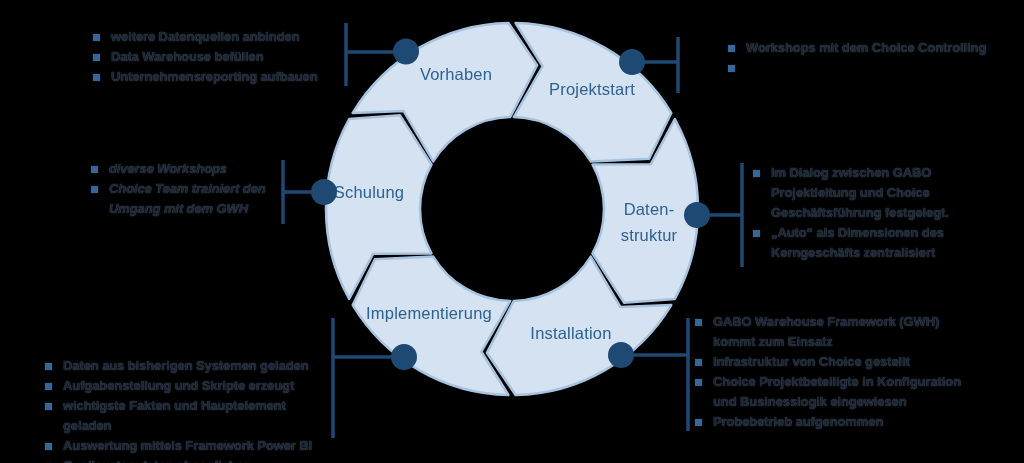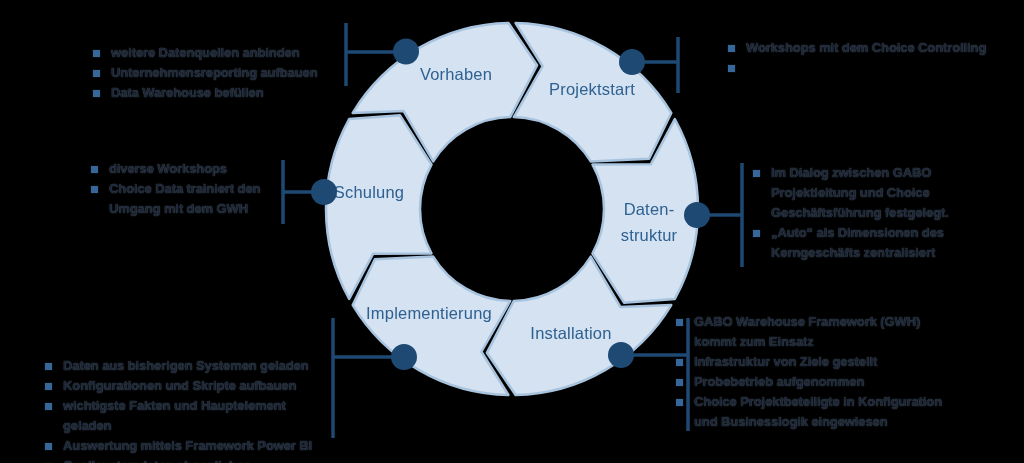--- a/index.html
+++ b/index.html
@@ -50,51 +50,51 @@
       <line x1="688" y1="318" x2="688" y2="431" stroke="#1d4973" stroke-width="3.5"></line>
       <line x1="621" y1="355" x2="688" y2="355" stroke="#1d4973" stroke-width="3.5"></line>
       <circle cx="406" cy="51.5" r="13" fill="#1d4973"></circle>
       <circle cx="632" cy="62" r="13" fill="#1d4973"></circle>
       <circle cx="697" cy="215" r="13" fill="#1d4973"></circle>
       <circle cx="621" cy="355" r="13" fill="#1d4973"></circle>
       <circle cx="404" cy="357" r="13" fill="#1d4973"></circle>
       <circle cx="324" cy="192" r="13" fill="#1d4973"></circle>
     </svg>
   <div id="notes">
-      <div class="note" style="left: 93px; top: 43px; width: 275px;">
+      <div class="note" style="left: 93px; top: 27px; width: 275px;">
         <div class="note-item">
           <span class="bullet"></span>
           <div class="note-text">weitere Datenquellen anbinden</div>
         </div>
         <div class="note-item">
           <span class="bullet"></span>
-          <div class="note-text">Unternehmensreporting aufbauen</div>
+          <div class="note-text">Data Warehouse befüllen</div>
         </div>
         <div class="note-item">
           <span class="bullet"></span>
-          <div class="note-text">Data Warehouse befüllen</div>
+          <div class="note-text">Unternehmensreporting aufbauen</div>
         </div>
       </div>
       <div class="note" style="left: 728px; top: 38px; width: 275px;">
         <div class="note-item">
           <span class="bullet"></span>
           <div class="note-text">Workshops mit dem Choice Controlling</div>
         </div>
         <div class="note-item">
           <span class="bullet"></span>
         </div>
       </div>
-      <div class="note" style="left: 91px; top: 159px; width: 215px;">
+      <div class="note" style="left: 91px; top: 159px; width: 215px; font-style: italic;">
         <div class="note-item">
           <span class="bullet"></span>
           <div class="note-text">diverse Workshops</div>
         </div>
         <div class="note-item">
           <span class="bullet"></span>
-          <div class="note-text">Choice Data trainiert den
+          <div class="note-text">Choice Team trainiert den
 Umgang mit dem GWH</div>
         </div>
       </div>
       <div class="note" style="left: 753px; top: 163px; width: 250px;">
         <div class="note-item">
           <span class="bullet"></span>
           <div class="note-text">Im Dialog zwischen GABO
 Projektleitung und Choice
 Geschäftsführung festgelegt.</div>
         </div>
@@ -104,50 +104,50 @@
 Kerngeschäfts zentralisiert</div>
         </div>
       </div>
       <div class="note" style="left: 45px; top: 324px; width: 310px; margin-top: 32px;">
         <div class="note-item">
           <span class="bullet"></span>
           <div class="note-text">Daten aus bisherigen Systemen geladen</div>
         </div>
         <div class="note-item">
           <span class="bullet"></span>
-          <div class="note-text">Konfigurationen und Skripte aufbauen</div>
+          <div class="note-text">Aufgabenstellung und Skripte erzeugt</div>
         </div>
         <div class="note-item">
           <span class="bullet"></span>
           <div class="note-text">wichtigste Fakten und Hauptelement
 geladen</div>
         </div>
         <div class="note-item">
           <span class="bullet"></span>
           <div class="note-text">Auswertung mittels Framework Power BI</div>
         </div>
         <div class="note-item">
           <span class="bullet"></span>
           <div class="note-text">Quellsystemdaten abgeglichen</div>
         </div>
       </div>
-      <div class="note" style="left: 676px; top: 312px; width: 320px;">
+      <div class="note" style="left: 695px; top: 312px; width: 320px;">
         <div class="note-item">
           <span class="bullet"></span>
           <div class="note-text">GABO Warehouse Framework (GWH)
 kommt zum Einsatz</div>
         </div>
         <div class="note-item">
           <span class="bullet"></span>
-          <div class="note-text">Infrastruktur von Ziele gestellt</div>
-        </div>
-        <div class="note-item">
-          <span class="bullet"></span>
-          <div class="note-text">Probebetrieb aufgenommen</div>
+          <div class="note-text">Infrastruktur von Choice gestellt</div>
         </div>
         <div class="note-item">
           <span class="bullet"></span>
           <div class="note-text">Choice Projektbeteiligte in Konfiguration
 und Businesslogik eingewiesen</div>
         </div>
+        <div class="note-item">
+          <span class="bullet"></span>
+          <div class="note-text">Probebetrieb aufgenommen</div>
+        </div>
       </div>
     </div>
 </div>
 
 </body></html>

